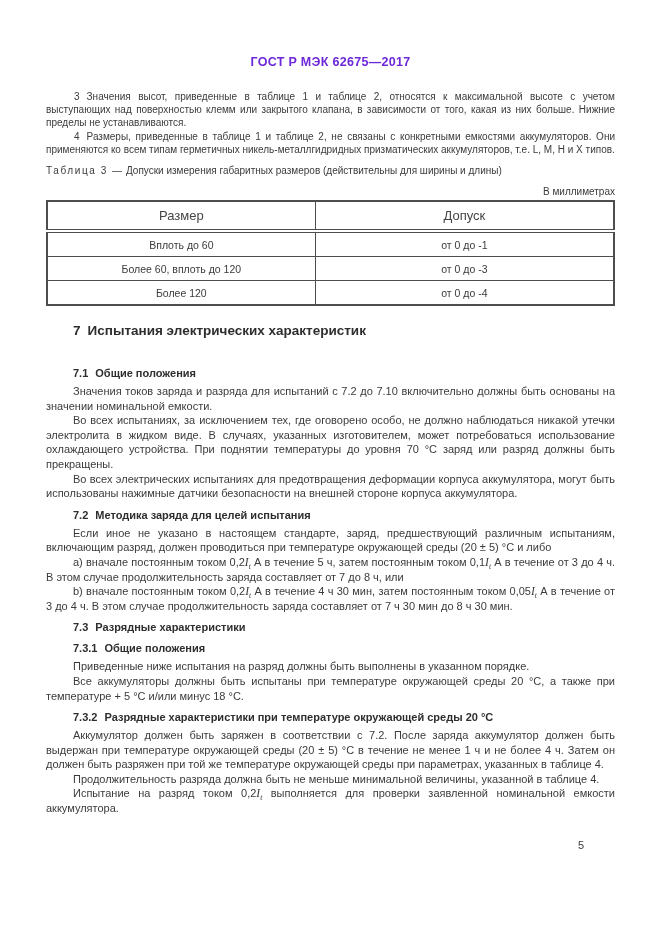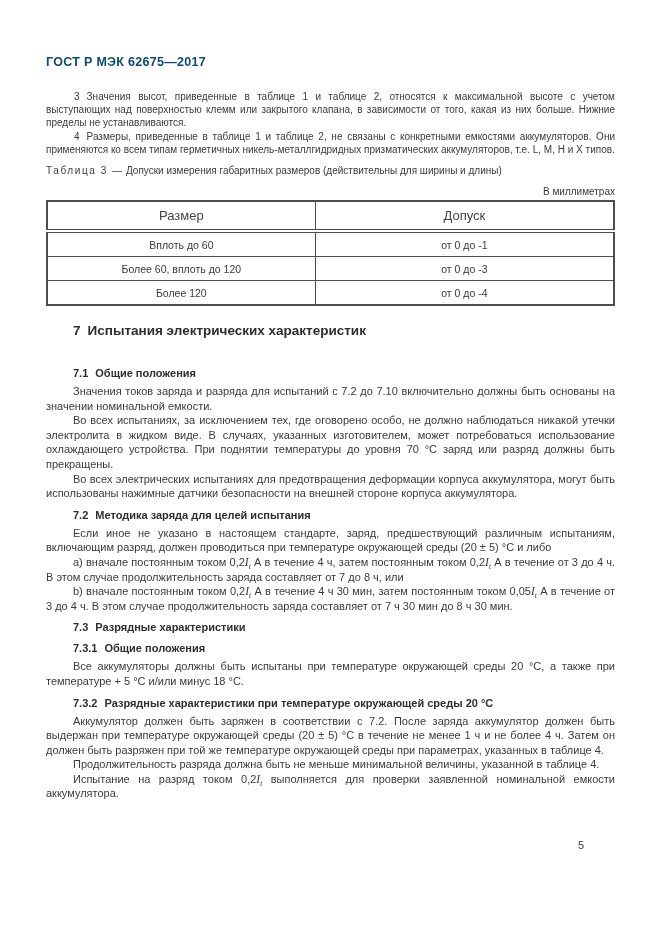--- a/index.html
+++ b/index.html
@@ -2,22 +2,22 @@
 <html><head>
 <meta charset="utf-8">
 <style>
   html,body { margin:0; padding:0; background:#ffffff; }
   .page {
     position:relative; width:661px; height:935px; background:#ffffff;
     box-sizing:border-box; padding:55px 46px 0 46px; overflow:hidden;
     font-family:"Liberation Sans","DejaVu Sans",sans-serif; color:#3b3b3b;
   }
   .doc-header {
-    text-align:left; font-weight:bold; font-size:12.5px; line-height:14px;
-    color:#0c4a6e; letter-spacing:0.3px;
+    text-align:center; font-weight:bold; font-size:12.5px; line-height:14px;
+    color:#6d28d9; letter-spacing:0.3px;
   }
   .footnotes { margin-top:21px; font-size:10px; line-height:13.2px; text-align:justify; }
   .footnote { margin:0; text-indent:28px; }
   .fn-num { margin-right:7px; }
   .tbl-caption { margin:8px 0 0 0; font-size:10px; line-height:13px; text-align:left; }
   .cap-label { letter-spacing:1.6px; }
   .cap-dash { margin:0 4px; }
   .units { margin:9px 0 2px 0; font-size:10px; line-height:12px; text-align:right; }
   table.t3 { width:100%; border-collapse:collapse; border:2px solid #4d4d4d; table-layout:fixed; }
   table.t3 th {
@@ -87,24 +87,25 @@
   </table>
 
   <div class="sections">
       <p class="h1"><span class="hnum">7</span><span>Испытания электрических характеристик</span></p>
       <p class="h2"><span class="hnum">7.1</span><span>Общие положения</span></p>
       <p class="para"><span>Значения токов заряда и разряда для испытаний с 7.2 до 7.10 включительно должны быть основаны на значении номинальной емкости.</span></p>
       <p class="para"><span>Во всех испытаниях, за исключением тех, где оговорено особо, не должно наблюдаться никакой утечки электролита в жидком виде. В случаях, указанных изготовителем, может потребоваться использование охлаждающего устройства. При поднятии температуры до уровня 70 °С заряд или разряд должны быть прекращены.</span></p>
       <p class="para"><span>Во всех электрических испытаниях для предотвращения деформации корпуса аккумулятора, могут быть использованы нажимные датчики безопасности на внешней стороне корпуса аккумулятора.</span></p>
       <p class="h2"><span class="hnum">7.2</span><span>Методика заряда для целей испытания</span></p>
       <p class="para"><span>Если иное не указано в настоящем стандарте, заряд, предшествующий различным испытаниям, включающим разряд, должен проводиться при температуре окружающей среды (20 ± 5) °С и либо</span></p>
-      <p class="para"><span>a) вначале постоянным током 0,2</span><span class="iv">I</span><sub>t</sub><span> А в течение 4 ч, затем постоянным током 0,2</span><span class="iv">I</span><sub>t</sub><span> А в течение от 3 до 4 ч. В этом случае продолжительность заряда составляет от 7 до 8 ч, или</span></p>
+      <p class="para"><span>a) вначале постоянным током 0,2</span><span class="iv">I</span><sub>t</sub><span> А в течение 5 ч, затем постоянным током 0,1</span><span class="iv">I</span><sub>t</sub><span> А в течение от 3 до 4 ч. В этом случае продолжительность заряда составляет от 7 до 8 ч, или</span></p>
       <p class="para"><span>b) вначале постоянным током 0,2</span><span class="iv">I</span><sub>t</sub><span> А в течение 4 ч 30 мин, затем постоянным током 0,05</span><span class="iv">I</span><sub>t</sub><span> А в течение от 3 до 4 ч. В этом случае продолжительность заряда составляет от 7 ч 30 мин до 8 ч 30 мин.</span></p>
       <p class="h2"><span class="hnum">7.3</span><span>Разрядные характеристики</span></p>
       <p class="h2"><span class="hnum">7.3.1</span><span>Общие положения</span></p>
+      <p class="para"><span>Приведенные ниже испытания на разряд должны быть выполнены в указанном порядке.</span></p>
       <p class="para"><span>Все аккумуляторы должны быть испытаны при температуре окружающей среды 20 °С, а также при температуре + 5 °С и/или минус 18 °С.</span></p>
       <p class="h2"><span class="hnum">7.3.2</span><span>Разрядные характеристики при температуре окружающей среды 20 °С</span></p>
       <p class="para"><span>Аккумулятор должен быть заряжен в соответствии с 7.2. После заряда аккумулятор должен быть выдержан при температуре окружающей среды (20 ± 5) °С в течение не менее 1 ч и не более 4 ч. Затем он должен быть разряжен при той же температуре окружающей среды при параметрах, указанных в таблице 4.</span></p>
       <p class="para"><span>Продолжительность разряда должна быть не меньше минимальной величины, указанной в таблице 4.</span></p>
       <p class="para"><span>Испытание на разряд током 0,2</span><span class="iv">I</span><sub>t</sub><span> выполняется для проверки заявленной номинальной емкости аккумулятора.</span></p>
     </div>
 
   <div class="page-num">5</div>
 
 </div>

